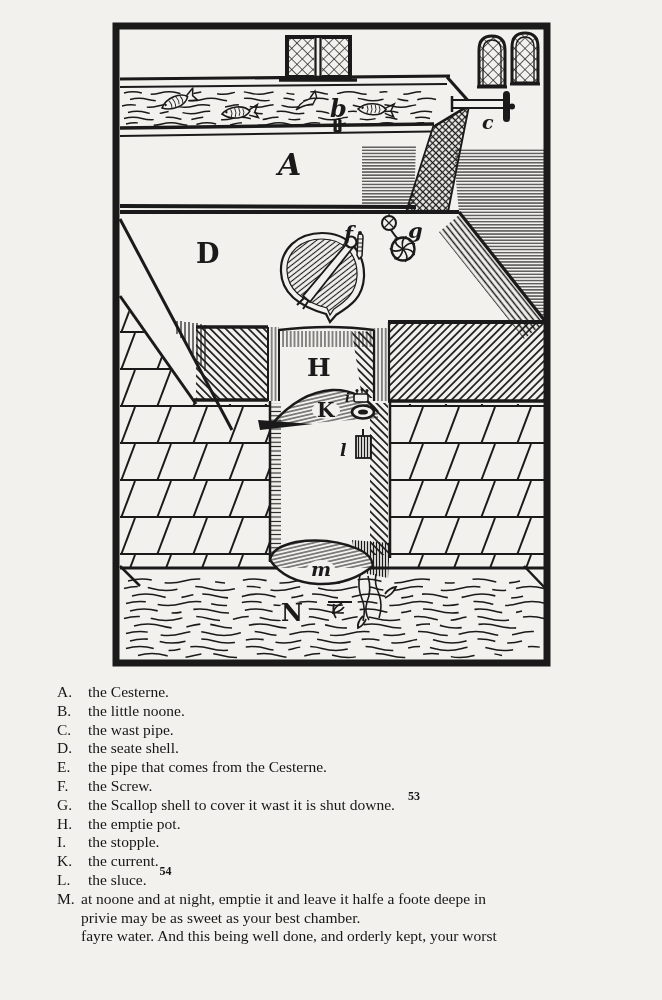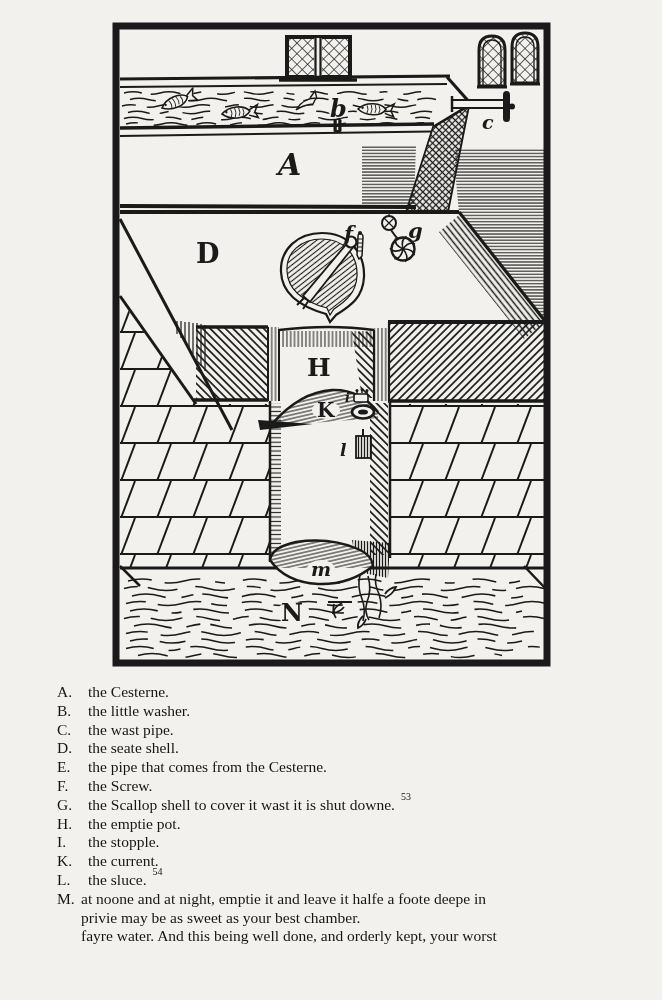--- a/index.html
+++ b/index.html
@@ -7,21 +7,21 @@
         font-family:"Liberation Serif",serif;color:#161616;}
   svg{display:block;position:absolute;left:0;top:0;}
   svg text{fill:#1a1a1a;font-family:"DejaVu Serif",serif;}
   .cap{font-weight:bold;}
   .ital{font-style:italic;font-weight:bold;}
   .legend{position:absolute;left:57px;top:683px;width:575px;font-size:15.5px;line-height:18.8px;}
   .lrow{display:flex;}
   .lkey{flex:0 0 31px;}
   .lkey.mkey{flex:0 0 24px;}
   .ltext{flex:1;}
-  sup.fn{font-size:10px;line-height:0;position:relative;top:-4px;margin-left:6px;font-weight:normal;}
+  sup.fn{font-size:12px;line-height:0;position:relative;top:-4px;margin-left:13px;font-weight:bold;}
   .paren-gap{display:inline-block;width:28px;}
   .mtext div{white-space:nowrap;}
 </style>
 </head>
 <body>
 
 <div class="page">
 <svg width="662" height="680" viewBox="0 0 662 680">
   <defs>
     <pattern id="latt" width="7.5" height="7.5" patternUnits="userSpaceOnUse" patternTransform="rotate(45)">
@@ -268,21 +268,21 @@
   </g>
 </svg>
 
 <div class="legend">
   <div class="lrow">
         <span class="lkey">A.</span>
         <span class="ltext"><span>the Cesterne.</span><sup class="fn"></sup></span>
       </div>
   <div class="lrow">
         <span class="lkey">B.</span>
-        <span class="ltext"><span>the little washer.</span><sup class="fn"></sup></span>
+        <span class="ltext"><span>the little noone.</span><sup class="fn"></sup></span>
       </div>
   <div class="lrow">
         <span class="lkey">C.</span>
         <span class="ltext"><span>the wast pipe.</span><sup class="fn"></sup></span>
       </div>
   <div class="lrow">
         <span class="lkey">D.</span>
         <span class="ltext"><span>the seate shell.</span><sup class="fn"></sup></span>
       </div>
   <div class="lrow">

